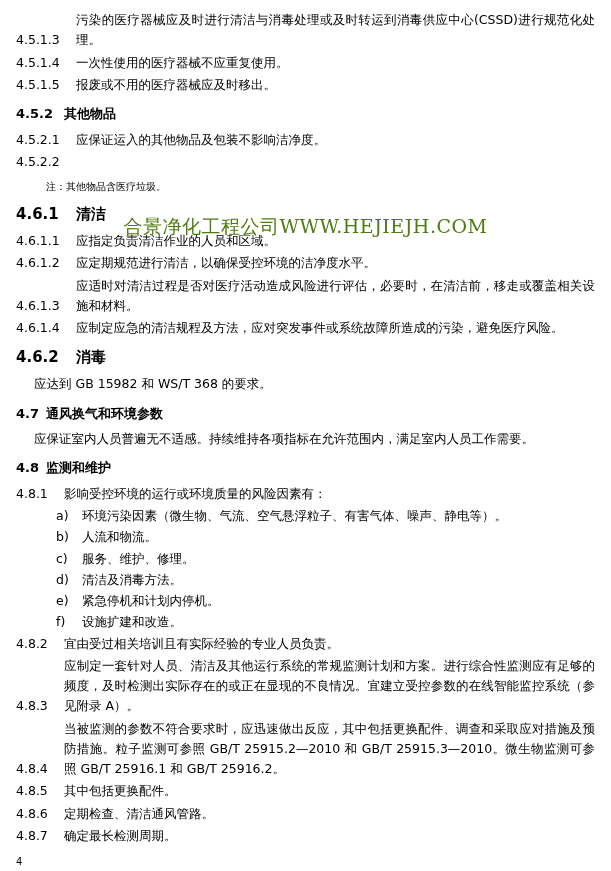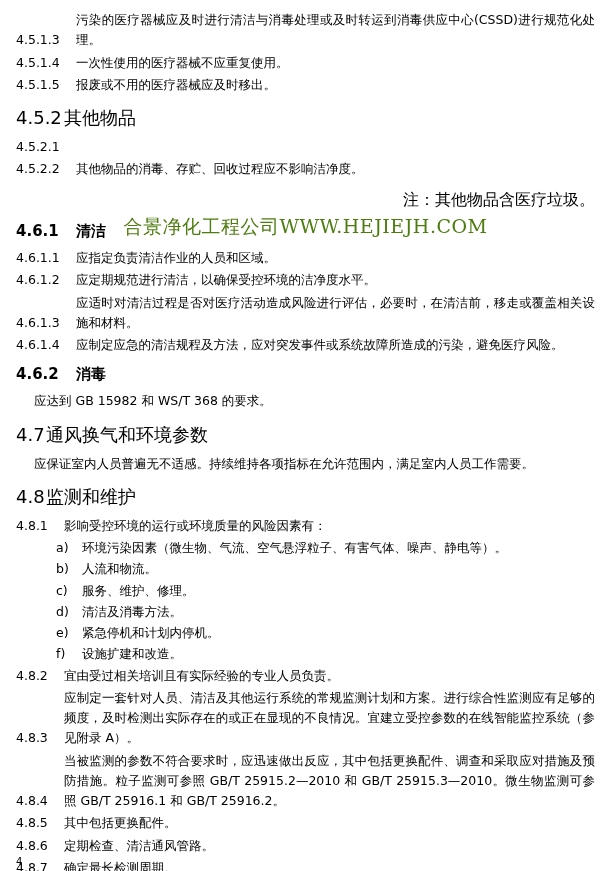--- a/index.html
+++ b/index.html
@@ -54,22 +54,22 @@
   }
   .clause.lv3 .num { width: 60px; }
   .clause.lv2 .num { width: 48px; }
   .clause .txt {
     flex: 1 1 auto;
     text-align: justify;
   }
   .heading {
     display: flex;
     align-items: flex-start;
-    font-weight: normal;
-    font-size: 18px;
+    font-weight: bold;
+    font-size: 13px;
     margin: 9px 0 6px 0;
     line-height: 1.5;
     justify-content: flex-end;
   }
   .heading .num { flex: 0 0 auto; }
   .heading.h2 .num { width: 48px; }
   .heading.h1 .num { width: 30px; }
   .heading .txt { flex: 1 1 auto; }
   .subhead {
     display: flex;
@@ -81,25 +81,24 @@
   .subhead .num { width: 48px; flex: 0 0 auto; }
   .subhead .txt { flex: 1 1 auto; padding-left: 12px; }
   .plain {
     font-size: 12.5px;
     line-height: 1.62;
     text-align: justify;
     margin: 0 0 2px 0;
     padding-left: 18px;
   }
   .note {
-    font-size: 16px;
+    font-size: 10px;
     line-height: 1.6;
     margin: 7px 0 2px 0;
     padding-left: 30px;
-    text-align: right;
   }
   .listitem {
     display: flex;
     align-items: flex-start;
     font-size: 12.5px;
     line-height: 1.62;
     margin: 0 0 1px 0;
     padding-left: 40px;
   }
   .listitem .mk {
@@ -139,25 +138,25 @@
       <span class="txt">报废或不用的医疗器械应及时移出。</span>
     </div>
 
     <div class="heading h2">
       <span class="num">4.5.2</span>
       <span class="txt">其他物品</span>
     </div>
 
     <div class="clause lv3">
       <span class="num">4.5.2.1</span>
+      <span class="txt">应保证运入的其他物品及包装不影响洁净度。</span>
     </div>
 
     <div class="clause lv3">
       <span class="num">4.5.2.2</span>
-      <span class="txt">其他物品的消毒、存贮、回收过程应不影响洁净度。</span>
     </div>
 
     <div class="note">注：其他物品含医疗垃圾。</div>
 
 
     <div class="subhead">
       <span class="num">4.6.1</span>
       <span class="txt">清洁</span>
     </div>
 

